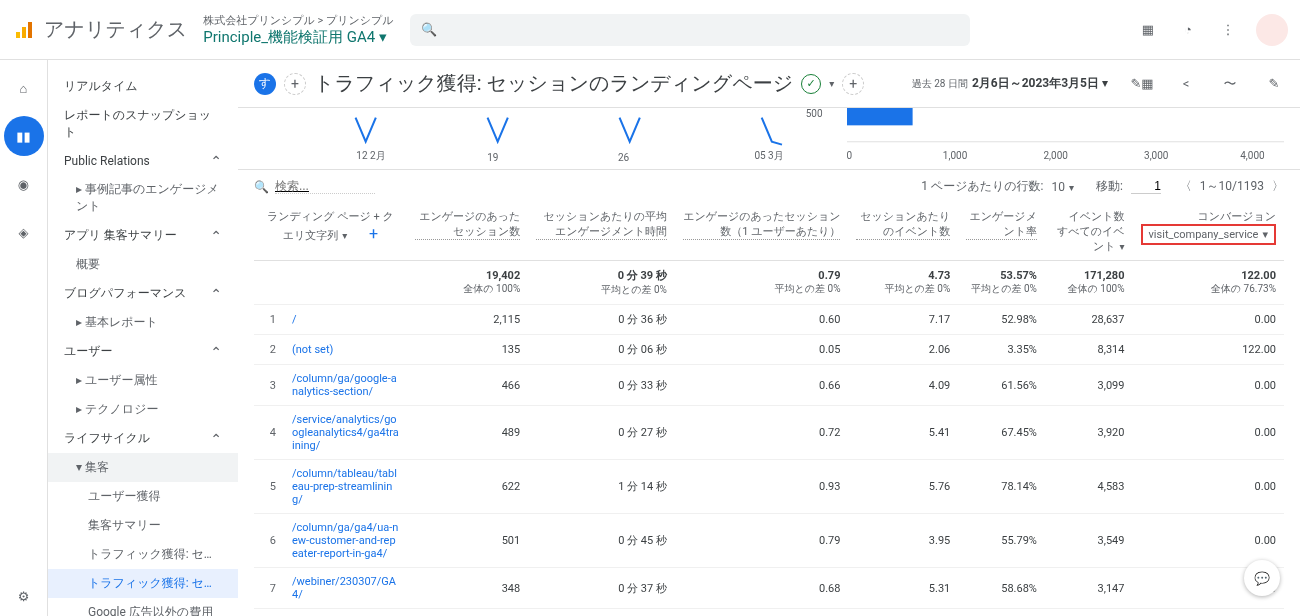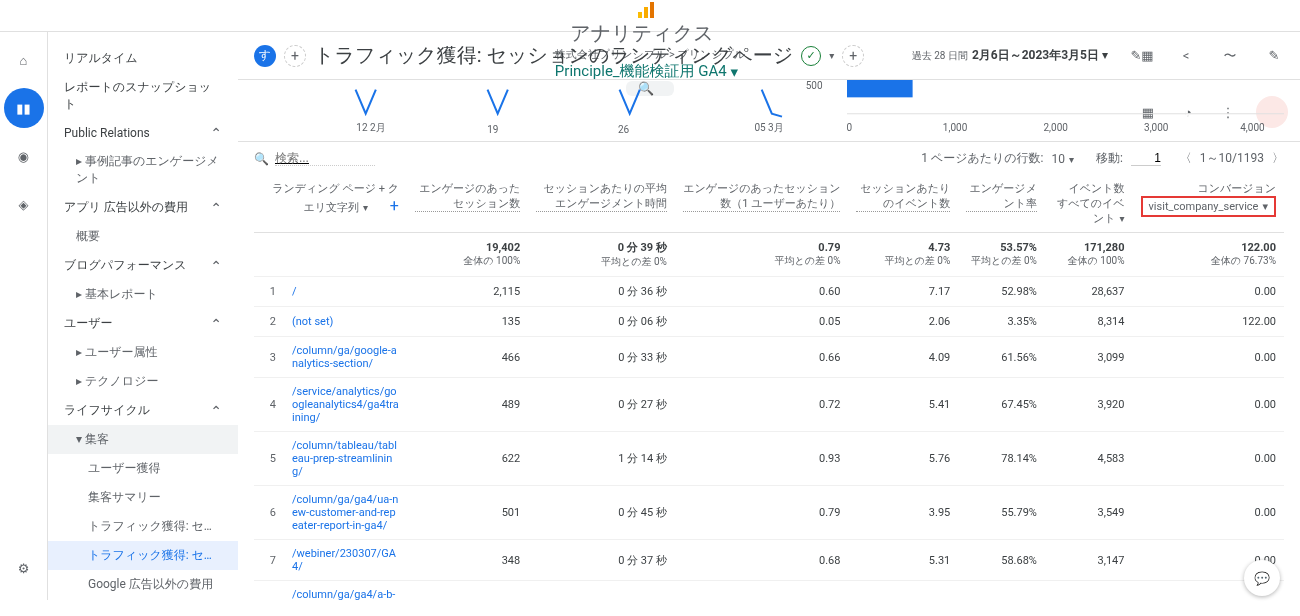--- a/index.html
+++ b/index.html
@@ -1,17 +1,17 @@
 <!DOCTYPE html>
 <html><head>
 <meta charset="utf-8">
 <style>
 * { box-sizing: border-box; margin: 0; padding: 0; }
 body { font-family: 'Google Sans', Roboto, Arial, sans-serif; font-size: 13px; color: #3c4043; background: #fff; width: 1300px; height: 616px; overflow: hidden; }
-.topbar { height: 32px; display: flex; align-items: center; padding: 0 12px; border-bottom: 1px solid #e0e0e0; flex-direction: column; }
+.topbar { height: 60px; display: flex; align-items: center; padding: 0 12px; border-bottom: 1px solid #e0e0e0; }
 .logo-icon { width: 24px; height: 24px; margin-right: 8px; display: flex; align-items: center; justify-content: center; }
 .logo-text { font-size: 20px; color: #5f6368; margin-right: 16px; }
 .breadcrumb { font-size: 11px; color: #5f6368; }
 .property { font-size: 15px; color: #0f766e; display: flex; align-items: center; }
 .searchbar { flex: 1; margin: 0 16px; max-width: 560px; height: 32px; background: #f1f3f4; border-radius: 6px; display: flex; align-items: center; padding: 0 12px; color: #5f6368; }
 .searchbar .sicon { margin-right: 8px; }
 .top-icons { display: flex; align-items: center; gap: 16px; margin-left: auto; }
 .top-icons .ticon { width: 24px; height: 24px; color: #5f6368; cursor: pointer; display: flex; align-items: center; justify-content: center; }
 .avatar { width: 32px; height: 32px; border-radius: 50%; background: #fce8e6; }
 .main { display: flex; height: calc(616px - 48px); }
@@ -44,21 +44,21 @@
 .axis-label { position: absolute; font-size: 10px; color: #5f6368; }
 .controls { display: flex; align-items: center; padding: 8px 16px; gap: 12px; }
 .controls .search-sm { flex: 1; display: flex; align-items: center; gap: 6px; color: #5f6368; font-size: 12px; }
 .controls .search-sm input { border: none; outline: none; border-bottom: 1px dotted #ccc; font-size: 12px; width: 100px; text-decoration: underline; }
 .controls .right { display: flex; align-items: center; gap: 8px; font-size: 12px; color: #5f6368; }
 .controls select, .controls input { font-size: 12px; border: none; border-bottom: 1px solid #ccc; background: transparent; }
 .table-wrap { flex: 1; overflow: auto; padding: 0 16px 8px; }
 table { width: 100%; border-collapse: collapse; font-size: 11px; }
 th { text-align: right; padding: 6px 8px; color: #5f6368; font-weight: normal; vertical-align: top; border-bottom: 1px solid #e0e0e0; }
 th .dotted { border-bottom: 1px dotted #999; display: inline-block; }
-th.left { text-align: right; margin-top: 40px; }
+th.left { text-align: center; margin-top: 40px; }
 td { text-align: right; padding: 7px 8px; border-bottom: 1px solid #f0f0f0; }
 td.idx { text-align: right; width: 30px; color: #5f6368; }
 td.path { text-align: left; color: #1a73e8; max-width: 200px; word-break: break-all; font-size: 11px; }
 .summary-row td { font-weight: bold; color: #3c4043; }
 .summary-row .sub { display: block; font-weight: normal; font-size: 10px; color: #5f6368; }
 .conv-header { position: relative; }
 .conv-box { border: 2px solid #e53935; padding: 2px 6px; display: inline-flex; align-items: center; gap: 4px; font-size: 11px; }
 .dropdown-arrow::after { content: "▾"; font-size: 10px; margin-left: 4px; color: #5f6368; }
 .plus-col { color: #1a73e8; cursor: pointer; font-size: 16px; }
 .fab { position: absolute; right: 20px; bottom: 20px; width: 36px; height: 36px; border-radius: 50%; background: #fff; box-shadow: 0 1px 4px rgba(0,0,0,.3); display: flex; align-items: center; justify-content: center; color: #5f6368; cursor: pointer; }
@@ -101,21 +101,21 @@
 
   <div class="sidebar">
     <div class="side-link">リアルタイム</div>
     <div class="side-link">レポートのスナップショット</div>
     <div class="side-group">
         <span>Public Relations</span>
         <span class="chevron">⌃</span>
       </div>
     <div class="side-sub">▸ <span>事例記事のエンゲージメント</span></div>
     <div class="side-group">
-        <span>アプリ 広告以外の費用</span>
+        <span>アプリ 集客サマリー</span>
         <span class="chevron">⌃</span>
       </div>
     <div class="side-sub">概要</div>
     <div class="side-group">
         <span>ブログパフォーマンス</span>
         <span class="chevron">⌃</span>
       </div>
     <div class="side-sub">▸ <span>基本レポート</span></div>
     <div class="side-group">
         <span>ユーザー</span>

